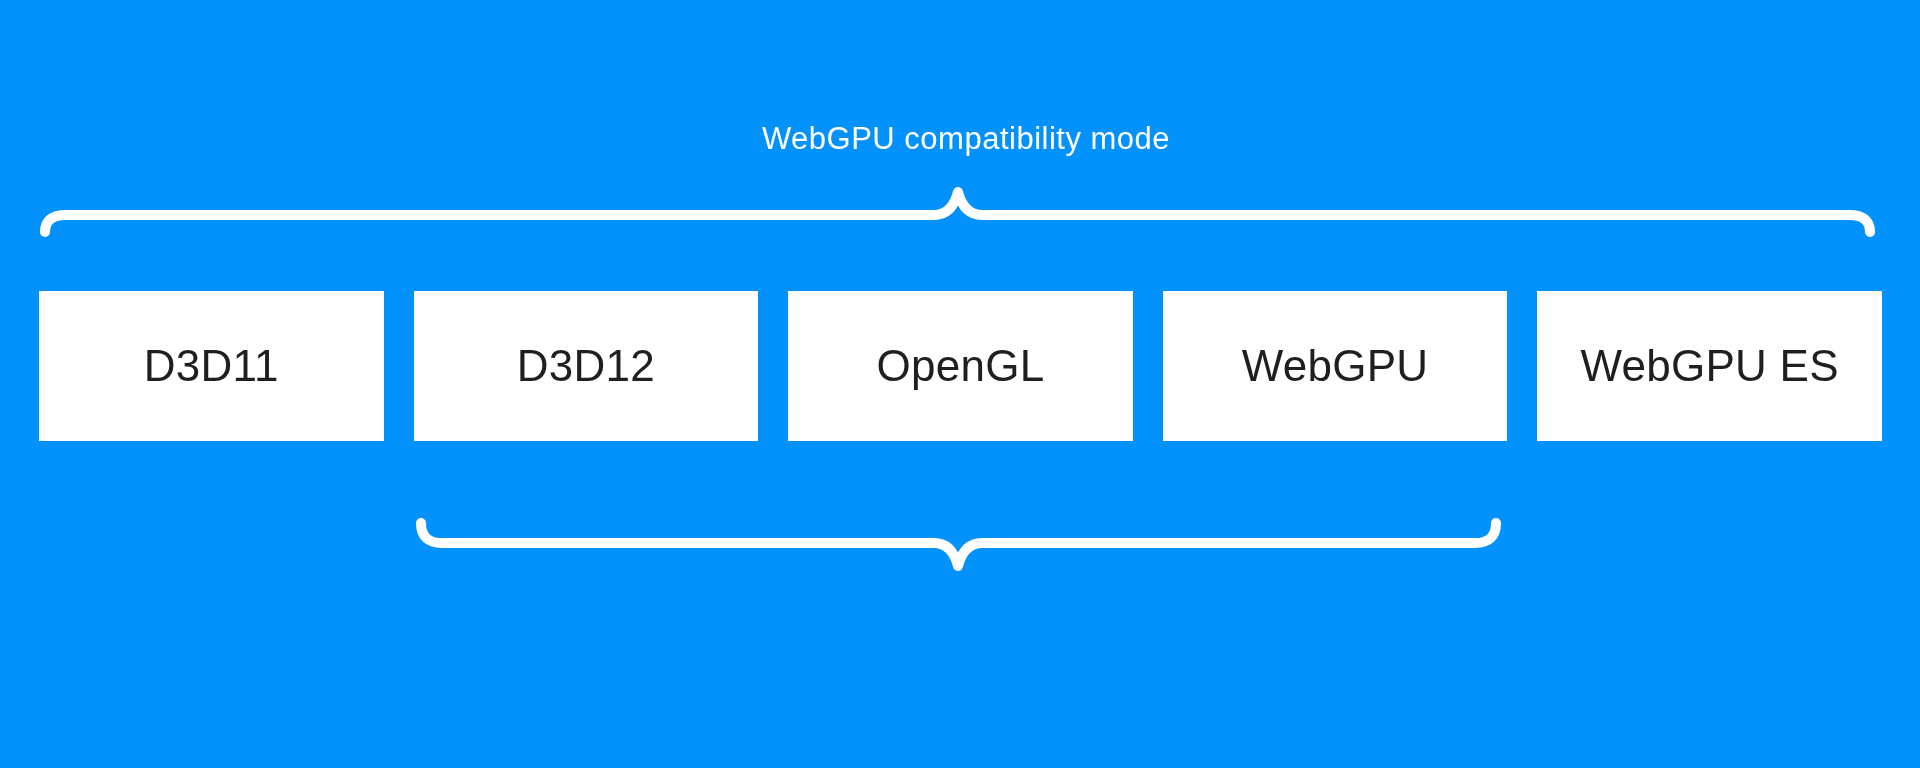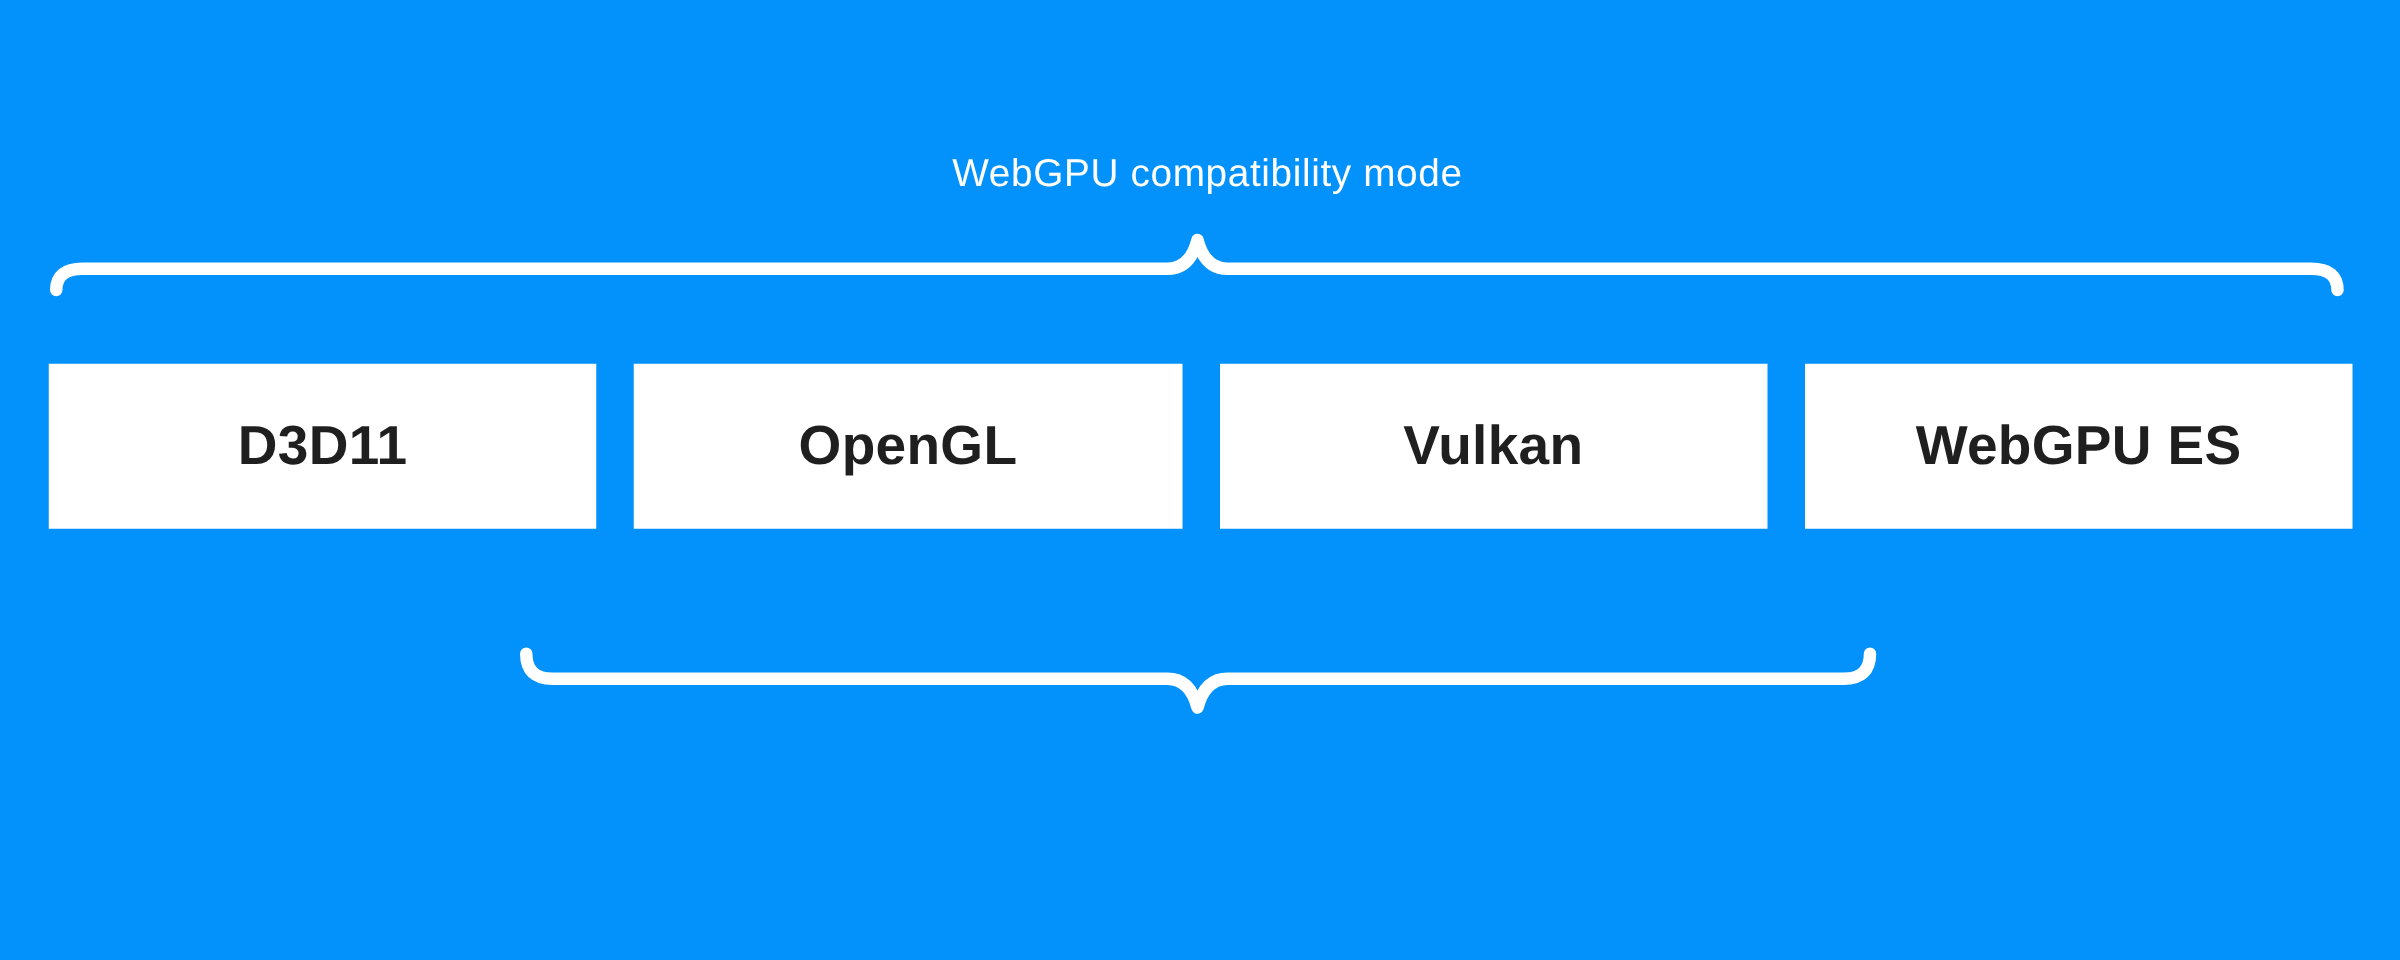--- a/index.html
+++ b/index.html
@@ -38,24 +38,23 @@
     stroke: var(--brace, #ffffff);
     stroke-width: 10;
     stroke-linecap: round;
     stroke-linejoin: round;
   }
   .boxes {
     position: absolute;
     left: 39px;
     top: 291px;
     width: 1843px;
-    height: 132px;
+    height: 150px;
     display: flex;
     gap: 30px;
-    font-weight: bold;
   }
   .box {
     flex: 1 1 0;
     background: var(--box-bg, #ffffff);
     display: flex;
     align-items: center;
     justify-content: center;
   }
   .box span {
     font-size: 44px;
@@ -75,24 +74,27 @@
   <svg class="overlay" viewBox="0 0 1920 768" xmlns="http://www.w3.org/2000/svg">
     <path class="brace" d="M 45 232 Q 45 215 66 215 L 934 215 Q 952 215 958 192 Q 964 215 982 215 L 1849 215 Q 1870 215 1870 232"></path>
     <path class="brace" d="M 421 523 Q 421 543 442 543 L 934 543 Q 952 543 958 566 Q 964 543 982 543 L 1475 543 Q 1496 543 1496 523"></path>
   </svg>
 
   <div class="boxes">
     <div class="box">
       <span>D3D11</span>
     </div>
     <div class="box">
+      <span>D3D12</span>
+    </div>
+    <div class="box">
       <span>OpenGL</span>
     </div>
     <div class="box">
-      <span>Vulkan</span>
+      <span>WebGPU</span>
     </div>
     <div class="box">
       <span>WebGPU ES</span>
     </div>
   </div>
 
 
 </div>
 
 </body></html>

